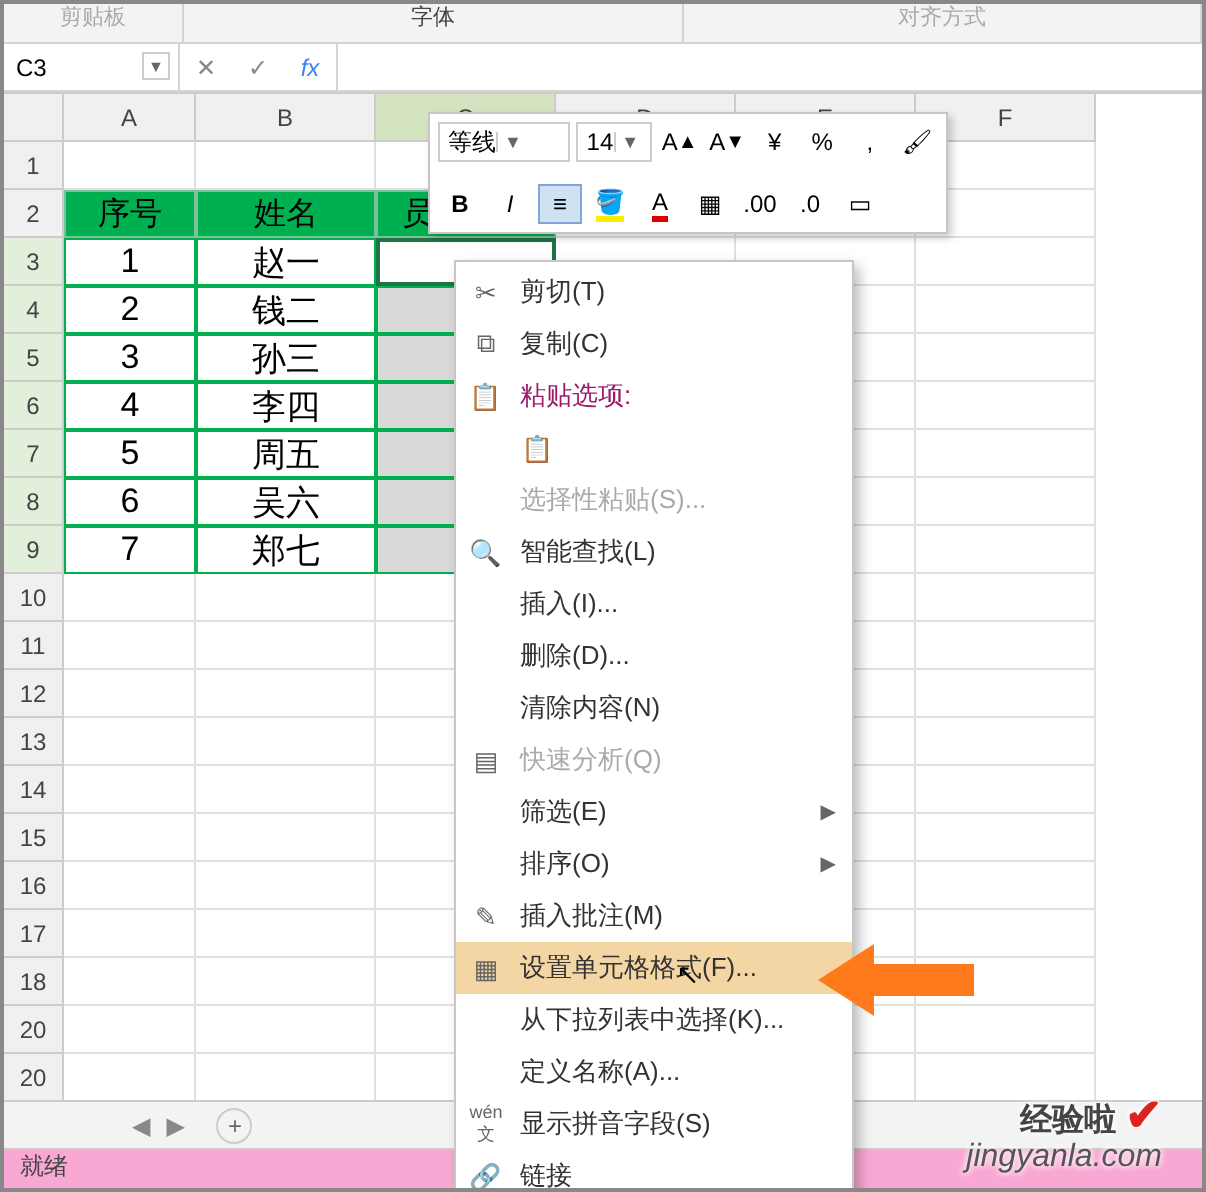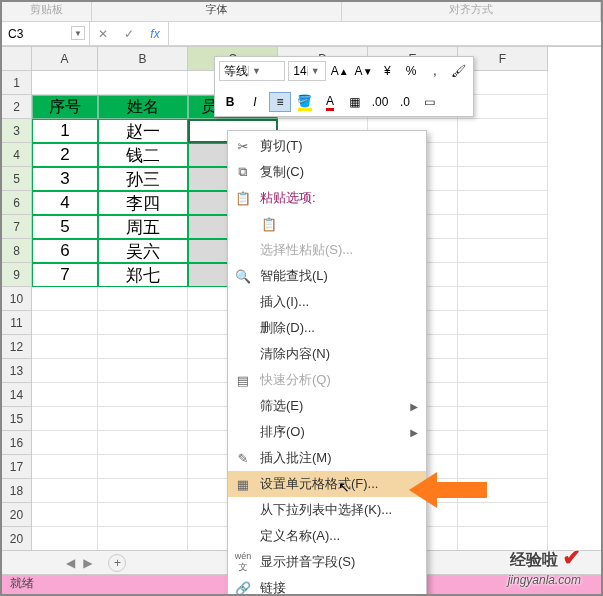--- a/index.html
+++ b/index.html
@@ -182,21 +182,21 @@
     position:absolute;
     bottom: 6px; right: 20px;
     font-size: 16px;
     font-weight: bold;
     color:#444;
     text-align:right;
     line-height:1.1;
     text-shadow: 0 0 3px #fff, 0 0 3px #fff;
   }
   .watermark .check { color:#d22; font-size:22px; }
-  .watermark .sub { font-size:12px; font-weight:normal; color:#555; font-style:italic;}
+  .watermark .sub { font-size:16px; font-weight:normal; color:#555; font-style:italic;}
 </style>
 </head>
 <body>
 
 <div class="ribbon-labels">
   <div class="grp faded" style="flex:0 0 90px">剪贴板</div>
   <div class="grp" style="flex:0 0 250px">字体</div>
   <div class="grp faded" style="flex:1">对齐方式</div>
 </div>
 

